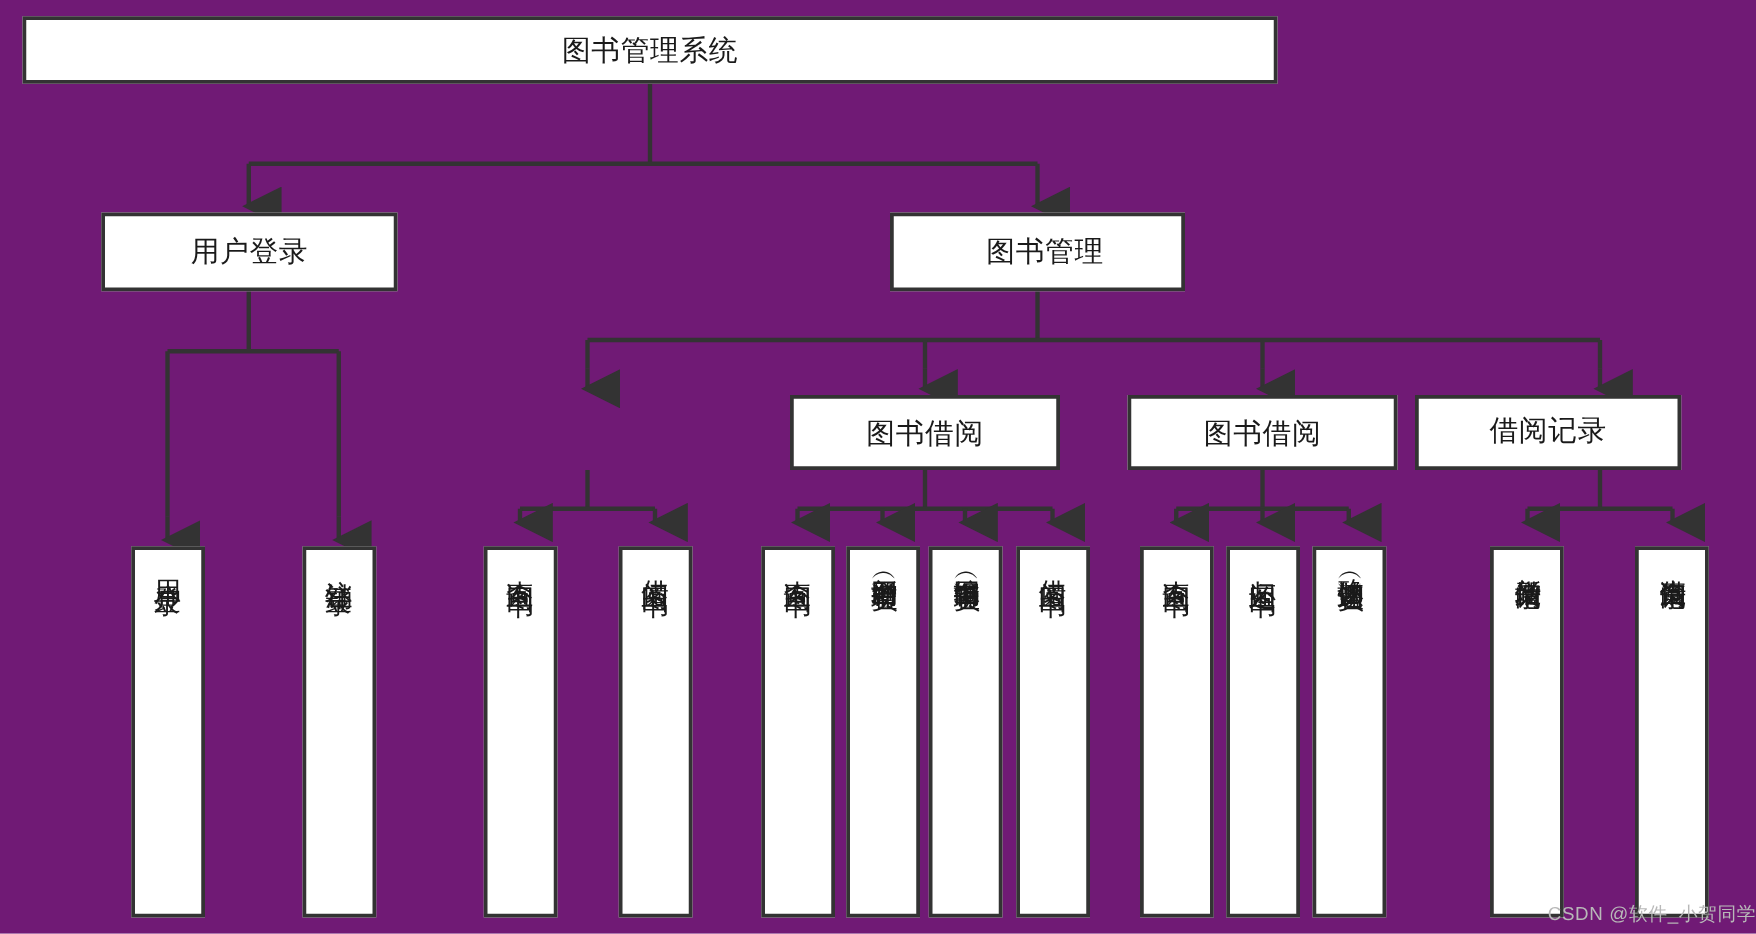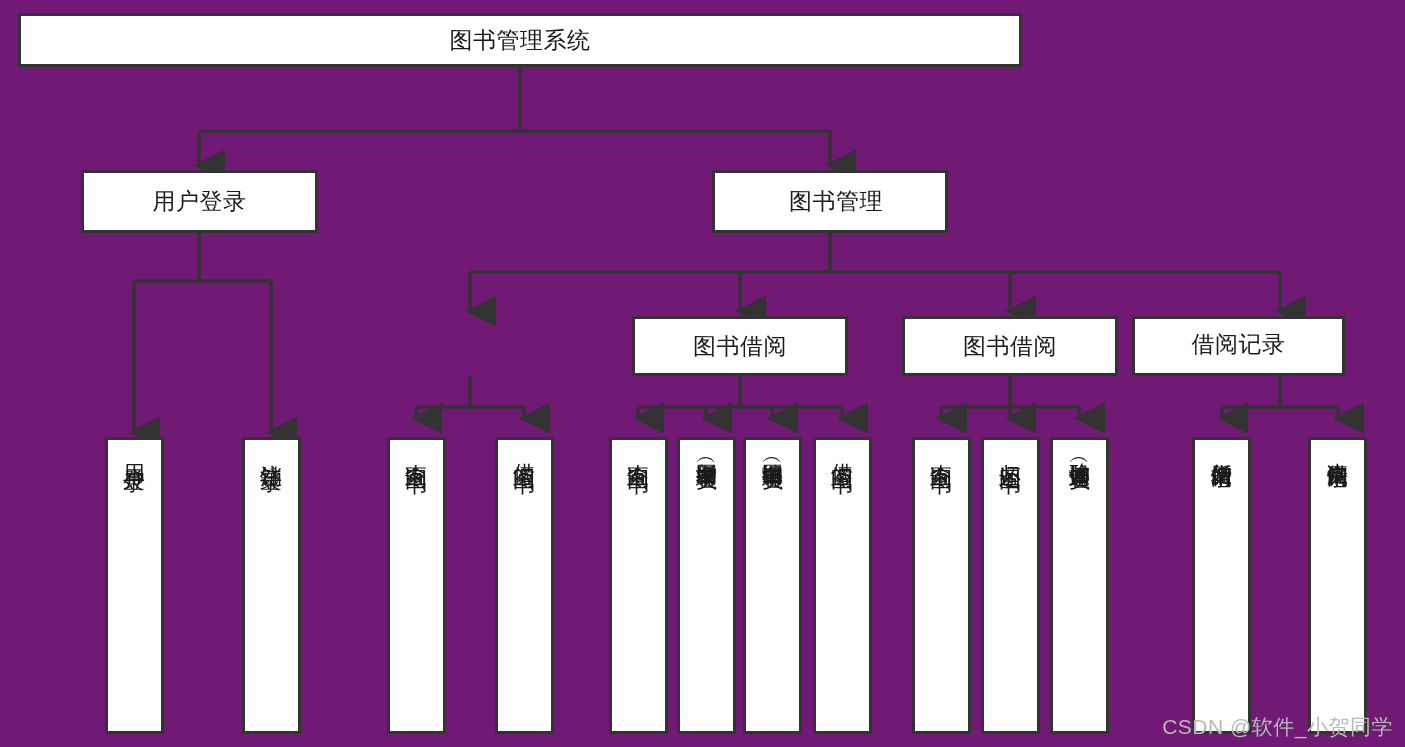--- a/index.html
+++ b/index.html
@@ -54,24 +54,24 @@
     line-height: 1.05;
     white-space: normal;
     max-height: 100%;
   }
   .leaf.tall-text .node-label {
     font-size: 21px;
     letter-spacing: 1px;
   }
   #watermark {
     position: absolute;
-    right: 12px;
+    right: 0;
     bottom: 6px;
     color: #b8b8b8;
-    font-size: 21px;
+    font-size: 15px;
     letter-spacing: 0.5px;
     z-index: 5;
     white-space: nowrap;
     margin-top: 32px;
   }
 </style>
 </head>
 <body>
 
 <div id="canvas">

